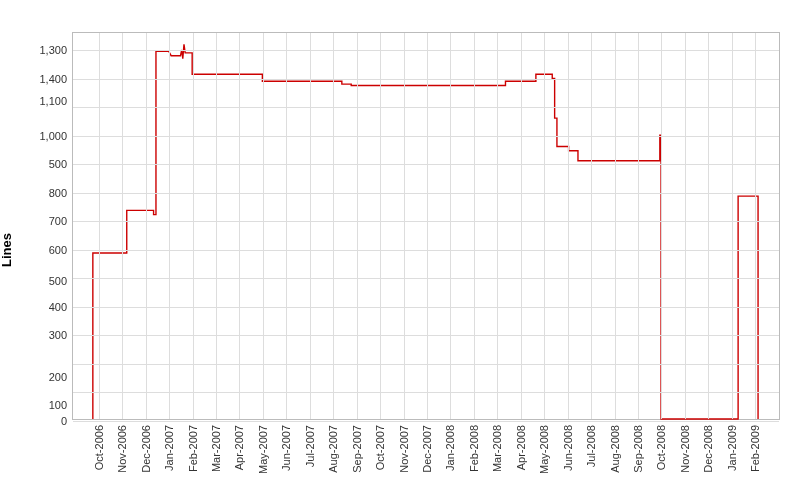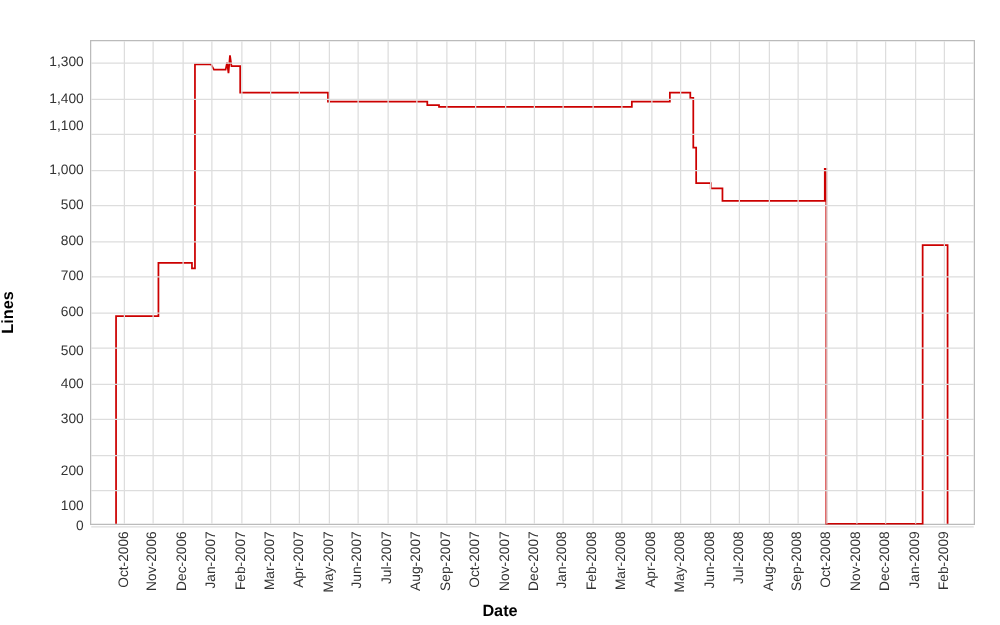--- a/index.html
+++ b/index.html
@@ -89,21 +89,20 @@
     fill: none;
     stroke: #cc0000;
     stroke-width: 1.4;
   }
 </style>
 </head>
 <body>
 
 <div class="chart">
   <div class="ylabel">Lines</div>
-  <div class="xlabel">Date</div>
   <div class="plot">
     <svg class="line" viewBox="0 0 708 388" preserveAspectRatio="none">
       <path class="series" d="M19.9 388.0 L19.9 221.1 L53.9 221.1 L53.9 178.3 L80.8 178.3 L80.8 182.6 L83.2 182.6 L83.2 18.5 L96.1 18.5 L98.4 22.8 L107.8 22.8 L109.0 17.1 L110.1 25.7 L111.3 11.4 L112.5 20.0 L119.5 20.0 L119.5 41.4 L189.9 41.4 L189.9 48.5 L269.6 48.5 L269.6 51.4 L279.0 51.4 L279.0 52.8 L433.7 52.8 L433.7 48.5 L464.2 48.5 L464.2 41.4 L480.6 41.4 L480.6 45.6 L483.0 45.6 L483.0 85.6 L485.3 85.6 L485.3 114.1 L497.0 114.1 L497.0 118.4 L506.4 118.4 L506.4 128.4 L588.5 128.4 L588.5 102.7 L589.7 102.7 L589.7 388.0 L667.0 388.0 L667.0 164.0 L687.0 164.0 L687.0 388.0 "></path>
     </svg>
   <div class="grid-h" style="top: 388px;"></div>
       <div class="ytick" style="top: 388px;">0</div>
       <div class="grid-h" style="top: 359.471px;"></div>
       <div class="ytick" style="top: 372px;">100</div>
       <div class="grid-h" style="top: 330.941px;"></div>
       <div class="ytick" style="top: 344px;">200</div>

